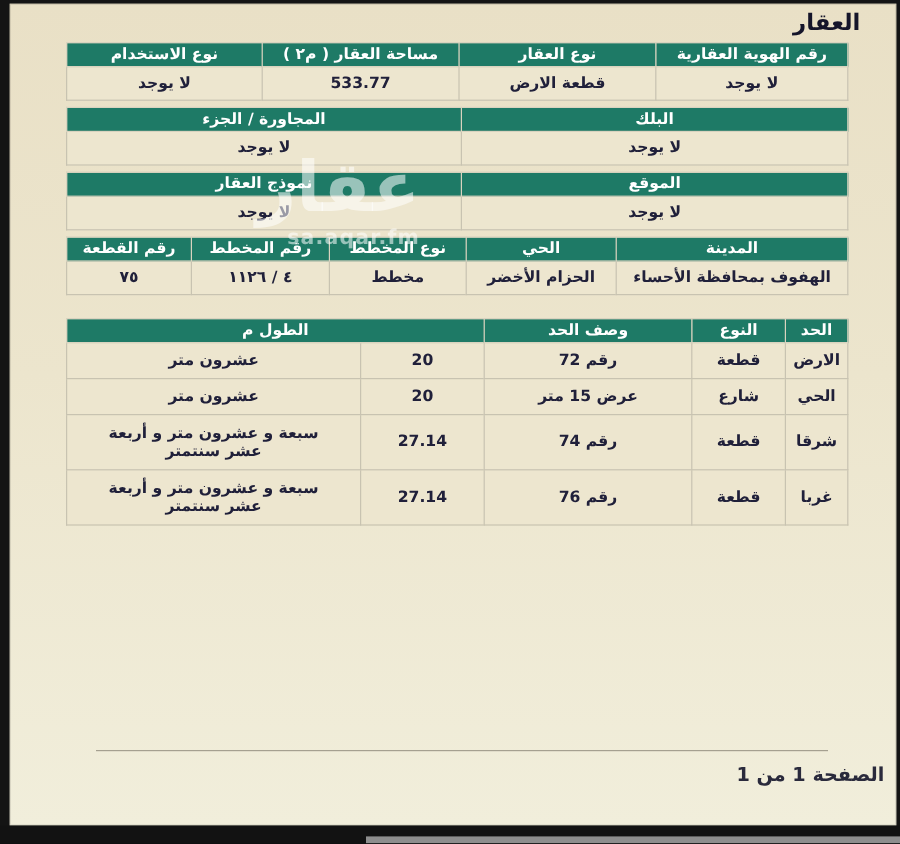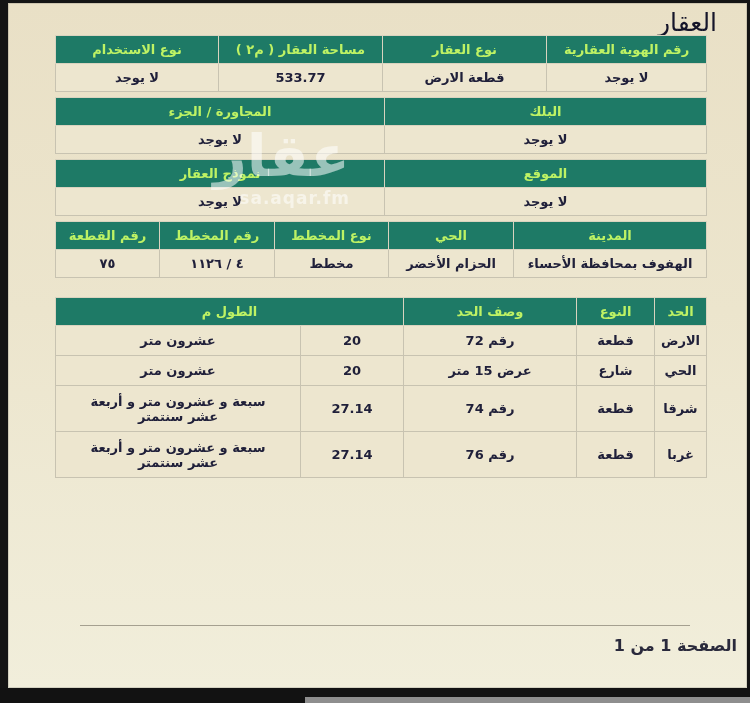--- a/index.html
+++ b/index.html
@@ -10,30 +10,30 @@
     font-family: "DejaVu Sans", sans-serif;
   }
   .page {
     position: absolute; left: 8px; top: 3px; width: 739px; height: 685px;
     background: linear-gradient(180deg, #e9e0c6 0%, #ece5cd 45%, #f1eedb 100%);
     direction: rtl;
     box-shadow: inset 0 0 0 1px rgba(0,0,0,0.12);
   }
   .title {
     position: absolute; top: 5px; right: 30px;
-    font-size: 25px; font-weight: normal; color: #15152a;
+    font-size: 19px; font-weight: bold; color: #15152a;
   }
   .tables { position: absolute; top: 32px; right: 40px; width: 651px; }
   table {
     width: 100%; border-collapse: collapse; table-layout: fixed;
     margin-bottom: 5px;
   }
   th {
-    background: #1e7a66; color: #bef264; font-weight: bold;
-    font-size: 13px; height: 28px; text-align: center;
+    background: #1e7a66; color: #ffffff; font-weight: bold;
+    font-size: 13px; height: 20px; text-align: center;
     border: 1px solid #d9d3bf; padding: 2px 4px;
   }
   td {
     background: #ede6cf; color: #20203a; font-weight: bold;
     font-size: 13px; height: 28px; text-align: center;
     border: 1px solid #c8c3b1; padding: 2px 4px;
   }
   .bounds { margin-top: 19px; }
   .bounds .r-s td { height: 30px; }
   .bounds .r-t td { height: 46px; }

